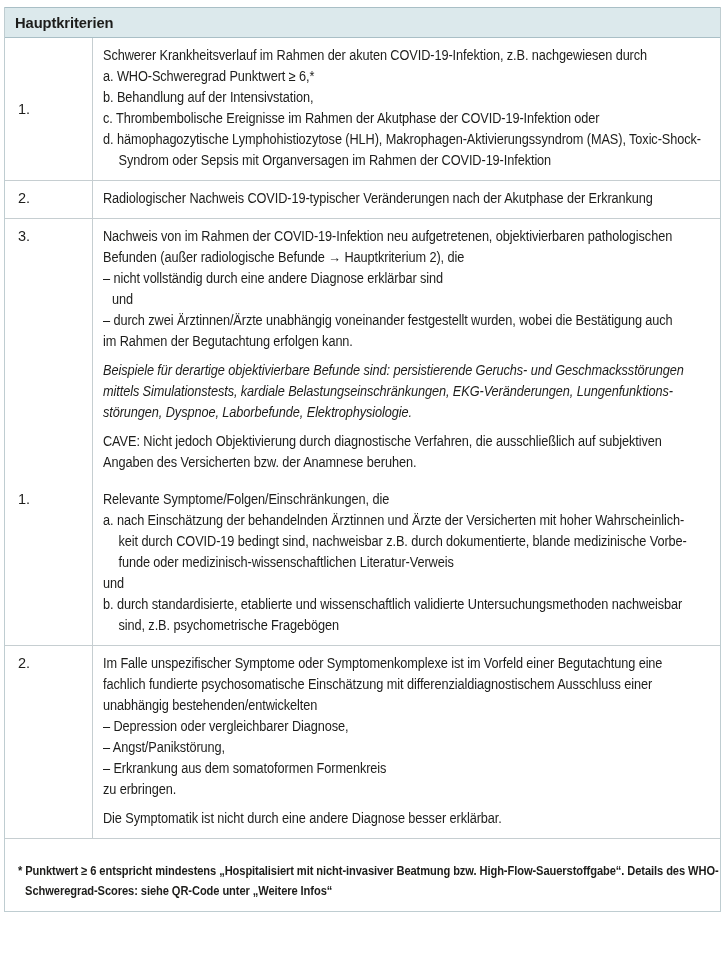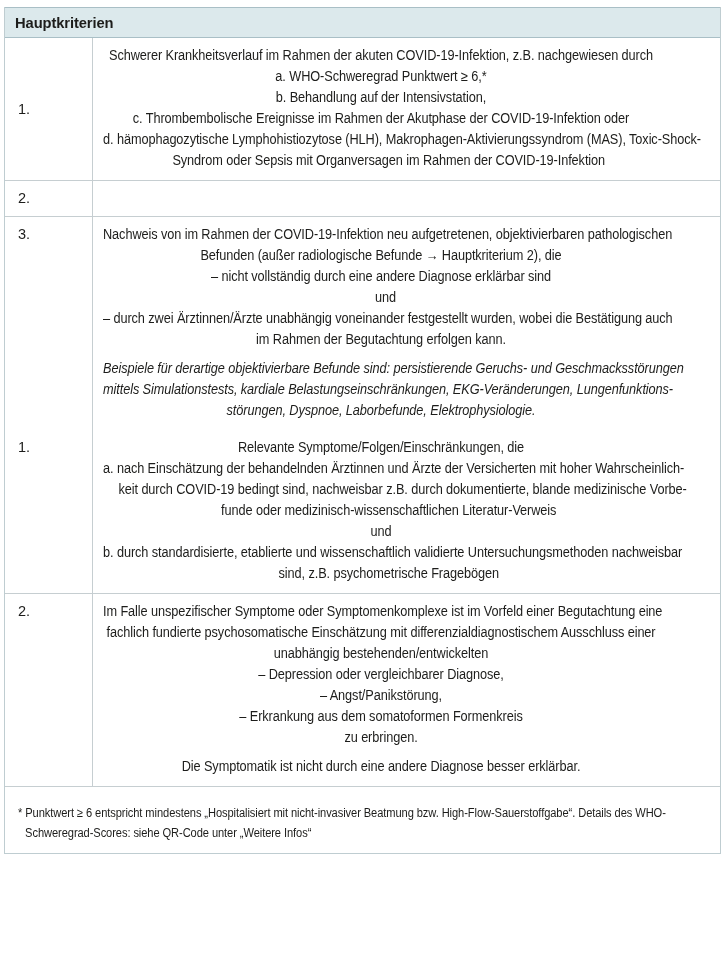--- a/index.html
+++ b/index.html
@@ -36,33 +36,33 @@
   }
   .row{display:flex;background:#fff;}
   .row.sep{border-top:1px solid var(--grid);}
   .num{
     flex:0 0 88px;width:88px;box-sizing:border-box;
     border-right:1px solid var(--grid);
     padding:7px 4px 7px 13px;
     font-size:14.5px;line-height:21px;
   }
   .num.center{display:flex;align-items:center;padding-top:0;padding-bottom:0;}
-  .content{flex:1;min-width:0;padding:7px 6px 9px 10px;box-sizing:border-box;text-align:center;}
+  .content{flex:1;min-width:0;padding:7px 6px 9px 10px;box-sizing:border-box;}
   .block{margin:0 0 8px 0;}
   .block:last-child{margin-bottom:0;}
   .block.italic .ln{font-style:italic;}
   .ln{
     font-size:14px;line-height:21px;letter-spacing:-0.1px;
     white-space:nowrap;transform:scaleX(0.91);transform-origin:0 50%;
   }
   .ln.ind1{padding-left:17px;}
   .ln.ind2{padding-left:10px;}
   .footnote{
     border-top:1px solid var(--grid);
-    padding:16px 8px 10px 13px;background:#fff;
+    padding:22px 8px 10px 13px;background:#fff;font-weight:bold;
   }
   .footnote .ln{
     font-size:12.5px;line-height:20px;letter-spacing:-0.1px;
     transform:scaleX(0.89);
   }
   .footnote .ln.ind1{padding-left:8px;}
 </style>
 </head>
 <body>
 
@@ -78,36 +78,45 @@
           <div class="ln">a. WHO-Schweregrad Punktwert ≥ 6,*</div>
           <div class="ln">b. Behandlung auf der Intensivstation,</div>
           <div class="ln">c. Thrombembolische Ereignisse im Rahmen der Akutphase der COVID-19-Infektion oder</div>
           <div class="ln">d. hämophagozytische Lymphohistiozytose (HLH), Makrophagen-Aktivierungssyndrom (MAS), Toxic-Shock-</div>
           <div class="ln ind1">Syndrom oder Sepsis mit Organversagen im Rahmen der COVID-19-Infektion</div>
         </div>
       </div>
     </div>
     <div class="row sep">
       <div class="num"><span>2.</span></div>
+      <div class="content">
+        <div class="block">
+          <div class="ln">Radiologischer Nachweis COVID-19-typischer Veränderungen nach der Akutphase der Erkrankung</div>
+        </div>
+      </div>
     </div>
     <div class="row sep">
       <div class="num"><span>3.</span></div>
       <div class="content">
         <div class="block">
           <div class="ln">Nachweis von im Rahmen der COVID-19-Infektion neu aufgetretenen, objektivierbaren pathologischen</div>
           <div class="ln">Befunden (außer radiologische Befunde → Hauptkriterium 2), die</div>
           <div class="ln">– nicht vollständig durch eine andere Diagnose erklärbar sind</div>
           <div class="ln ind2">und</div>
           <div class="ln">– durch zwei Ärztinnen/Ärzte unabhängig voneinander festgestellt wurden, wobei die Bestätigung auch</div>
           <div class="ln">im Rahmen der Begutachtung erfolgen kann.</div>
         </div>
         <div class="block italic">
           <div class="ln">Beispiele für derartige objektivierbare Befunde sind: persistierende Geruchs- und Geschmacksstörungen</div>
           <div class="ln">mittels Simulationstests, kardiale Belastungseinschränkungen, EKG-Veränderungen, Lungenfunktions-</div>
           <div class="ln">störungen, Dyspnoe, Laborbefunde, Elektrophysiologie.</div>
+        </div>
+        <div class="block">
+          <div class="ln">CAVE: Nicht jedoch Objektivierung durch diagnostische Verfahren, die ausschließlich auf subjektiven</div>
+          <div class="ln">Angaben des Versicherten bzw. der Anamnese beruhen.</div>
         </div>
       </div>
     </div>
     <div class="row">
       <div class="num"><span>1.</span></div>
       <div class="content">
         <div class="block">
           <div class="ln">Relevante Symptome/Folgen/Einschränkungen, die</div>
           <div class="ln">a. nach Einschätzung der behandelnden Ärztinnen und Ärzte der Versicherten mit hoher Wahrscheinlich-</div>
           <div class="ln ind1">keit durch COVID-19 bedingt sind, nachweisbar z.B. durch dokumentierte, blande medizinische Vorbe-</div>

